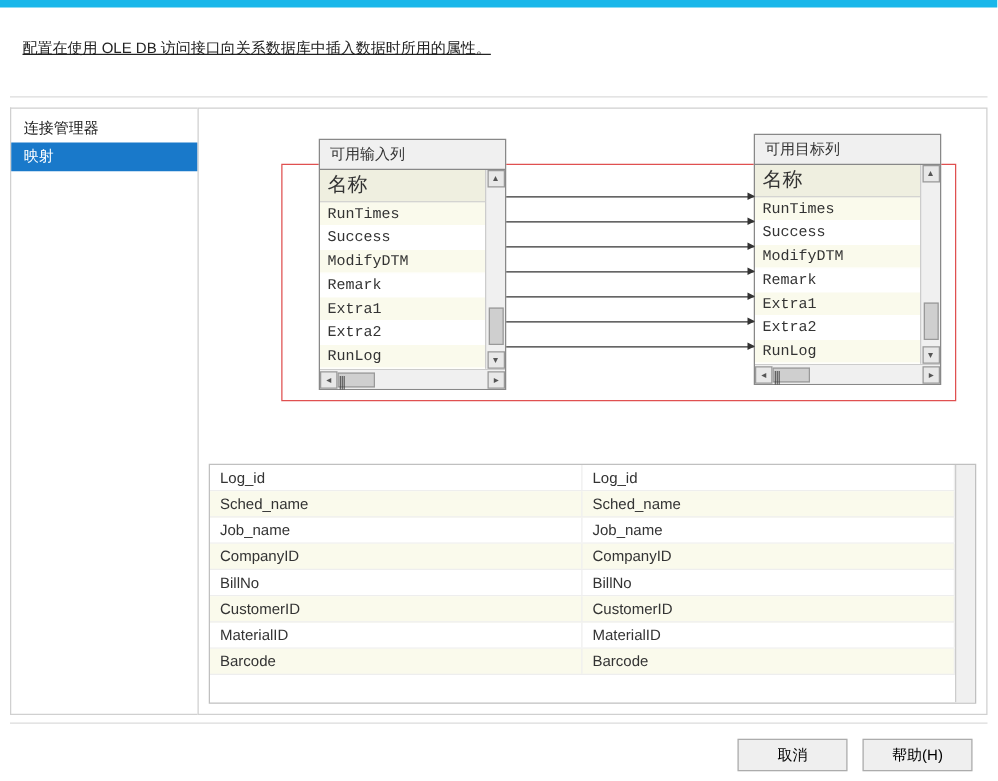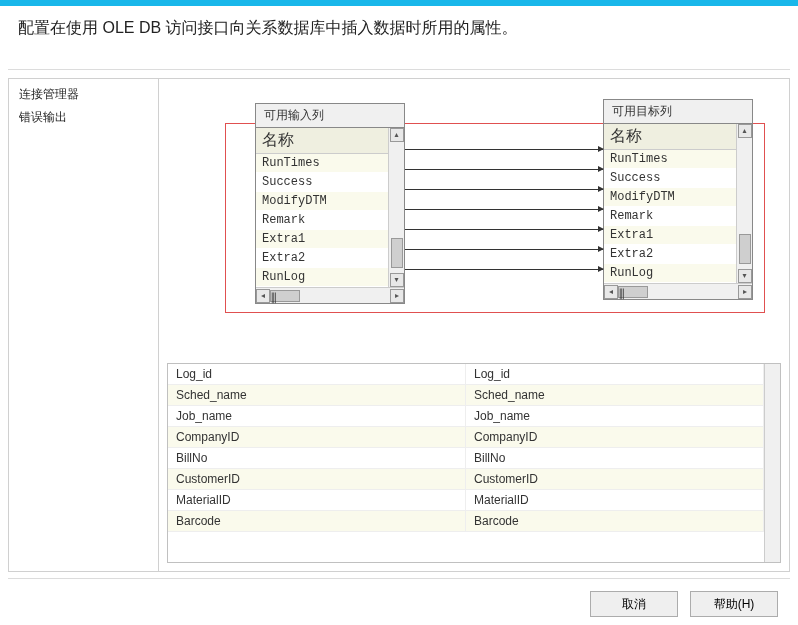--- a/index.html
+++ b/index.html
@@ -1,19 +1,19 @@
 <!DOCTYPE html>
 <html><head>
 <meta charset="utf-8">
 <style>
 * { box-sizing: border-box; margin: 0; padding: 0; }
 body { font-family: "Microsoft YaHei", "Segoe UI", sans-serif; font-size: 12px; background: #fff; color: #333; }
 .window { width: 798px; height: 625px; display: flex; flex-direction: column; }
 .titlebar { height: 6px; background: #19b7ea; }
-.description { padding: 12px 18px 30px 18px; font-size: 16px; color: #222; }
+.description { padding: 24px 18px 30px 18px; font-size: 12px; color: #222; text-decoration: underline; }
 .separator { border-top: 1px solid #dcdcdc; margin: 0 8px; }
 .main { flex: 1; display: flex; padding: 8px 8px 0 8px; gap: 0; overflow: hidden; }
 .sidebar { width: 150px; border: 1px solid #d0d0d0; border-right: none; padding: 4px 0; }
 .sidebar-item { padding: 3px 10px; cursor: pointer; color: #222; }
 .sidebar-item.selected { background: #1979ca; color: #fff; }
 .content { flex: 1; border: 1px solid #d0d0d0; display: flex; flex-direction: column; overflow: hidden; padding: 8px 4px; }
 .mapping-area { position: relative; height: 270px; padding: 10px 20px 10px 20px; }
 .redbox { position: absolute; border: 1px solid #e05050; top: 36px; left: 62px; right: 20px; height: 190px; pointer-events: none; }
 .col-panel { position: absolute; width: 150px; background: #fff; border: 1px solid #888; }
 .col-panel.left { left: 92px; top: 16px; }
@@ -48,21 +48,21 @@
 </style>
 </head>
 <body>
 <div class="window">
 <div class="titlebar"></div>
 <div class="description">配置在使用 OLE DB 访问接口向关系数据库中插入数据时所用的属性。</div>
 <div class="separator"></div>
 <div class="main">
   <div class="sidebar">
     <div class="sidebar-item">连接管理器</div>
-    <div class="sidebar-item">错误输出</div>
+    <div class="sidebar-item selected">映射</div>
   </div>
   <div class="content">
     <div class="mapping-area">
       <div class="redbox"></div>
 
       <div class="col-panel left">
         <div class="col-panel-title">可用输入列</div>
         <div class="col-panel-body">
           <div class="col-list">
             <div class="col-header">名称</div>

